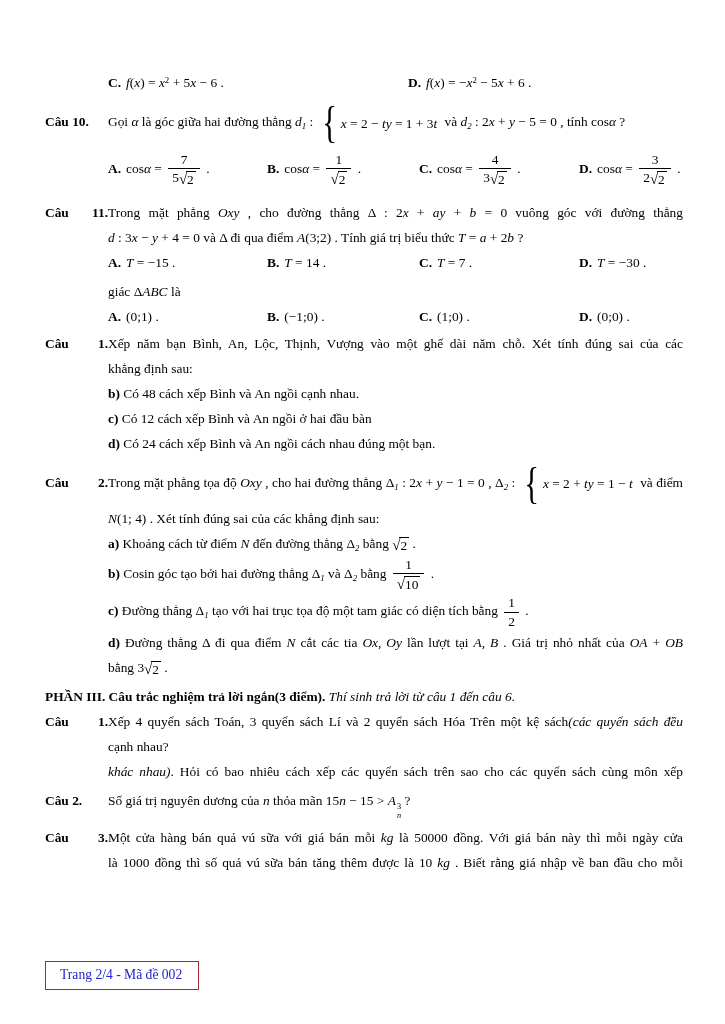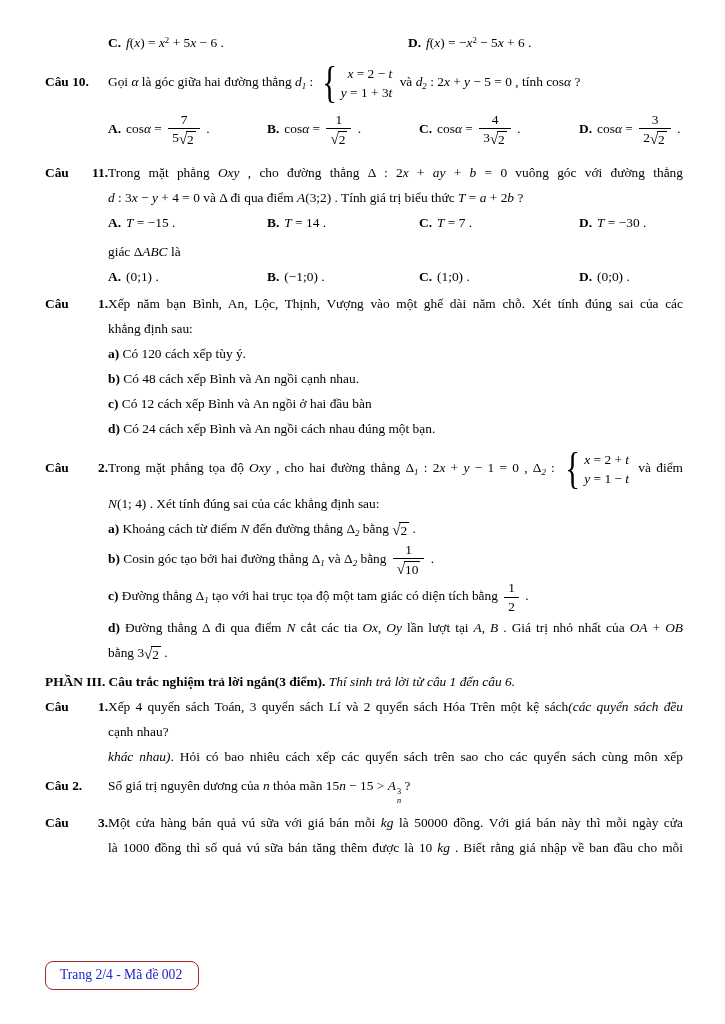--- a/index.html
+++ b/index.html
@@ -1,19 +1,19 @@
 <!DOCTYPE html>
 <html lang="vi"><head>
 <meta charset="utf-8">
 <style>
   html,body{margin:0;padding:0;background:#ffffff;}
   body{width:725px;height:1024px;font-family:"Liberation Serif","DejaVu Serif",serif;color:#000;}
   .page{position:relative;width:725px;height:1024px;box-sizing:border-box;
         padding:30px 42px 0 45px;background:#fff;overflow:hidden;font-size:13.4px;}
-  .doc{width:100%;}
+  .doc{width:100%;margin-top:40px;}
   .q{margin:0;}
   .line{line-height:25px;padding-left:63px;text-align:left;}
   .line.first{padding-left:0;}
   .section .line{padding-left:0;}
   .jline{text-align:justify;text-align-last:justify;}
   .qlabel{display:inline-block;width:63px;font-weight:700;}
   .rt{font-style:normal;}
   .ri{font-style:italic;}
   .rb{font-weight:700;}
   sup,sub{font-size:0.66em;line-height:0;}
@@ -35,29 +35,29 @@
   .frac .num{display:block;padding:0 4px 1px;}
   .frac .den{display:block;border-top:1px solid #000;padding:1px 4px 0;}
   
   .sqrt{display:inline-flex;align-items:flex-start;vertical-align:-2px;white-space:nowrap;}
   .radsign{font-size:1.12em;line-height:1.15;}
   .radicand{border-top:1px solid #000;padding:0 2px 0 1px;margin-left:-1px;line-height:1.2;}
   
   .cases{display:inline-flex;align-items:center;vertical-align:middle;margin:2px 4px 2px 2px;}
   .lbrace{display:inline-block;font-size:44px;line-height:40px;font-weight:300;
           transform:scaleX(0.7);margin-right:1px;}
-  .crows{display:inline-flex;flex-direction:column;text-align:right;}
+  .crows{display:inline-flex;flex-direction:row;text-align:left;}
   .crow{line-height:19px;white-space:nowrap;}
   
   .ss{display:inline-flex;flex-direction:column;font-size:0.62em;line-height:1.1;
       vertical-align:-0.5em;margin-left:1px;text-align:left;}
   .ssub{font-style:italic;}
   
   .footer{position:absolute;left:45px;top:961px;display:inline-block;
-          border:1.6px solid #a52a2a;border-radius:8px;padding:5px 16px 6px 14px;
+          border:1.6px solid #a52a2a;border-radius:0;padding:5px 16px 6px 14px;
           font-size:13.6px;color:#2222cc;background:#fff;}
 </style>
 </head>
 <body>
 
 <div class="page">
   <main class="doc">
       <div class="optrow two">
         <span class="opt"><span class="optlabel">C.</span><span class="ri">f</span><span class="rt">(</span><span class="ri">x</span><span class="rt">) = </span><span class="ri">x</span><sup class="rsup">2</sup><span class="rt"> + 5</span><span class="ri">x</span><span class="rt"> − 6 .</span></span>
         <span class="opt"><span class="optlabel">D.</span><span class="ri">f</span><span class="rt">(</span><span class="ri">x</span><span class="rt">) = −</span><span class="ri">x</span><sup class="rsup">2</sup><span class="rt"> − 5</span><span class="ri">x</span><span class="rt"> + 6 .</span></span>
@@ -116,21 +116,20 @@
       </div>
       <div class="optrow">
         <span class="opt"><span class="optlabel">A.</span><span class="rt">(0;1) .</span></span>
         <span class="opt"><span class="optlabel">B.</span><span class="rt">(−1;0) .</span></span>
         <span class="opt"><span class="optlabel">C.</span><span class="rt">(1;0) .</span></span>
         <span class="opt"><span class="optlabel">D.</span><span class="rt">(0;0) .</span></span>
       </div>
       <div class="q question" style="margin-top: 2px;">
         <div class="line first jline"><span class="qlabel">Câu 1.</span><span class="rt">Xếp năm bạn Bình, An, Lộc, Thịnh, Vượng vào một ghế dài năm chỗ. Xét tính đúng sai của các</span></div>
         <div class="line"><span class="rt">khẳng định sau:</span></div>
-        <div class="line"><span class="rb">a)</span><span class="rt"> Có 120 cách xếp tùy ý.</span></div>
         <div class="line"><span class="rb">b)</span><span class="rt"> Có 48 cách xếp Bình và An ngồi cạnh nhau.</span></div>
         <div class="line"><span class="rb">c)</span><span class="rt"> Có 12 cách xếp Bình và An ngồi ở hai đầu bàn</span></div>
         <div class="line"><span class="rb">d)</span><span class="rt"> Có 24 cách xếp Bình và An ngồi cách nhau đúng một bạn.</span></div>
       </div>
       <div class="q question" style="margin-top: 6px;">
         <div class="line first jline"><span class="qlabel">Câu 2.</span><span class="rt">Trong mặt phẳng tọa độ </span><span class="ri">Oxy</span><span class="rt"> , cho hai đường thẳng Δ</span><sub class="rsub">1</sub><span class="rt"> : 2</span><span class="ri">x</span><span class="rt"> + </span><span class="ri">y</span><span class="rt"> − 1 = 0 , Δ</span><sub class="rsub">2</sub><span class="rt"> : </span><span class="cases">
             <span class="lbrace">{</span>
             <span class="crows">
               <span class="crow"><span class="ri">x</span><span class="rt"> = 2 + </span><span class="ri">t</span></span>
               <span class="crow"><span class="ri">y</span><span class="rt"> = 1 − </span><span class="ri">t</span></span>

